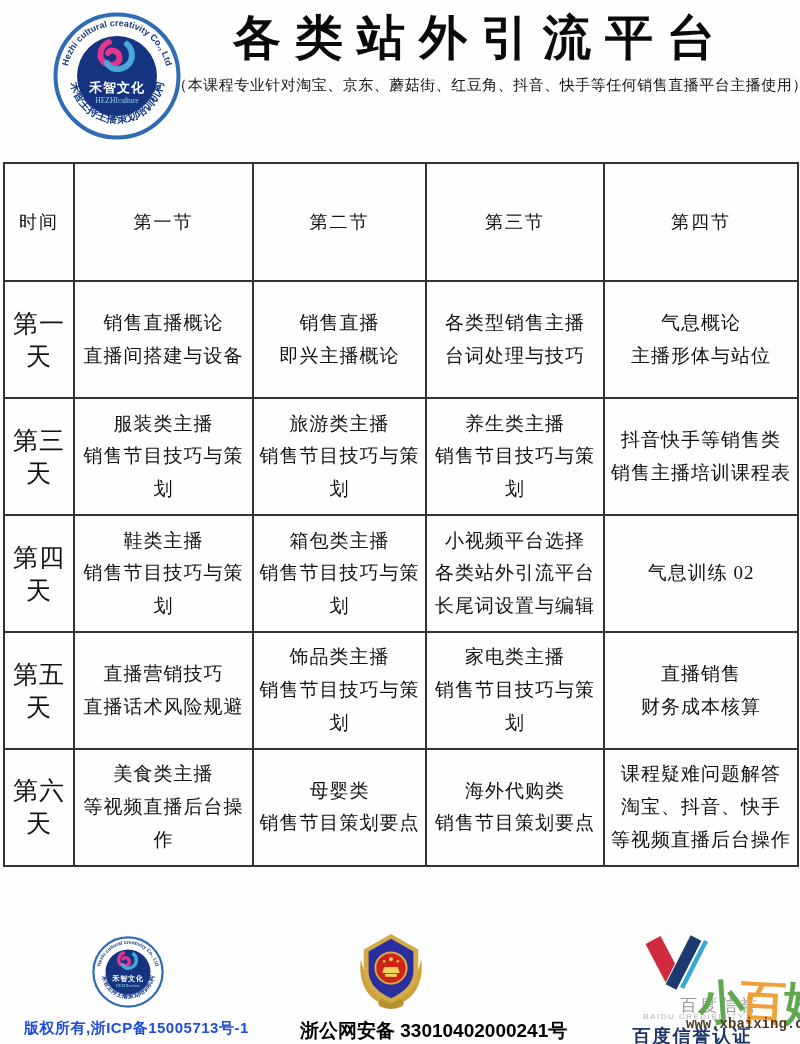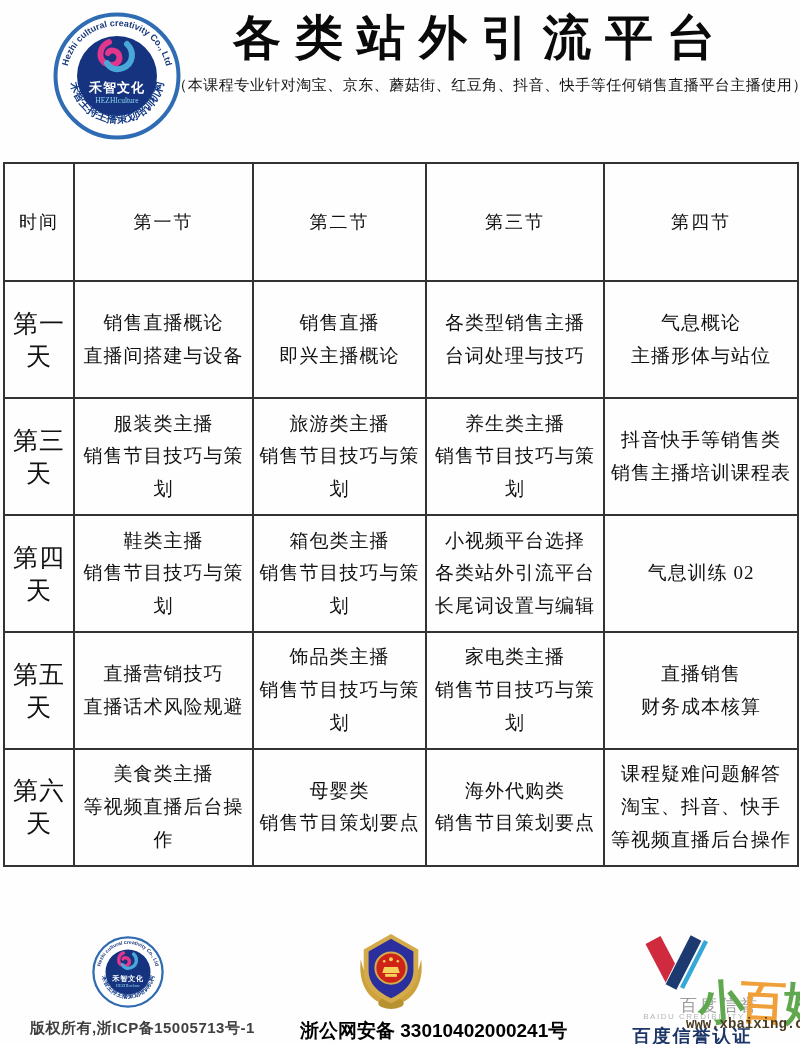--- a/index.html
+++ b/index.html
@@ -20,21 +20,21 @@
     border-collapse:collapse;table-layout:fixed;}
   table.schedule td,table.schedule th{border:2px solid #333;text-align:center;vertical-align:middle;
     font-weight:normal;padding:0;}
   th.col-head{font-size:18px;letter-spacing:2px;height:99px;}
   td.day{font-size:25px;letter-spacing:1px;}
   td.course{font-size:19px;line-height:1.72;white-space:pre-line;letter-spacing:1px;}
   tr.data-row{height:100px;}
 
   
   .sans{font-family:"Liberation Sans","DejaVu Sans",sans-serif;}
-  .copyright{position:absolute;left:30px;top:1019px;font-size:15px;font-weight:bold;color:#404040;
+  .copyright{position:absolute;left:24px;top:1019px;font-size:15px;font-weight:bold;color:#1d4ed8;
     letter-spacing:0.5px;}
   .police-badge{position:absolute;left:352px;top:928px;}
   .police-text{position:absolute;left:300px;top:1018px;font-size:19px;font-weight:bold;color:#000;}
   .baidu-logo{position:absolute;left:640px;top:934px;}
   .baidu-cn{position:absolute;left:600px;top:994px;width:160px;text-align:right;
     font-size:17px;color:#9b9b9b;letter-spacing:3px;}
   .baidu-en{position:absolute;left:614px;top:1012px;width:160px;text-align:center;
     font-size:8px;color:#b5b5b5;letter-spacing:1.5px;}
   .baidu-cert{position:absolute;left:600px;top:1024px;width:185px;text-align:center;
     font-size:18px;font-weight:bold;color:#1c3668;letter-spacing:2px;}

